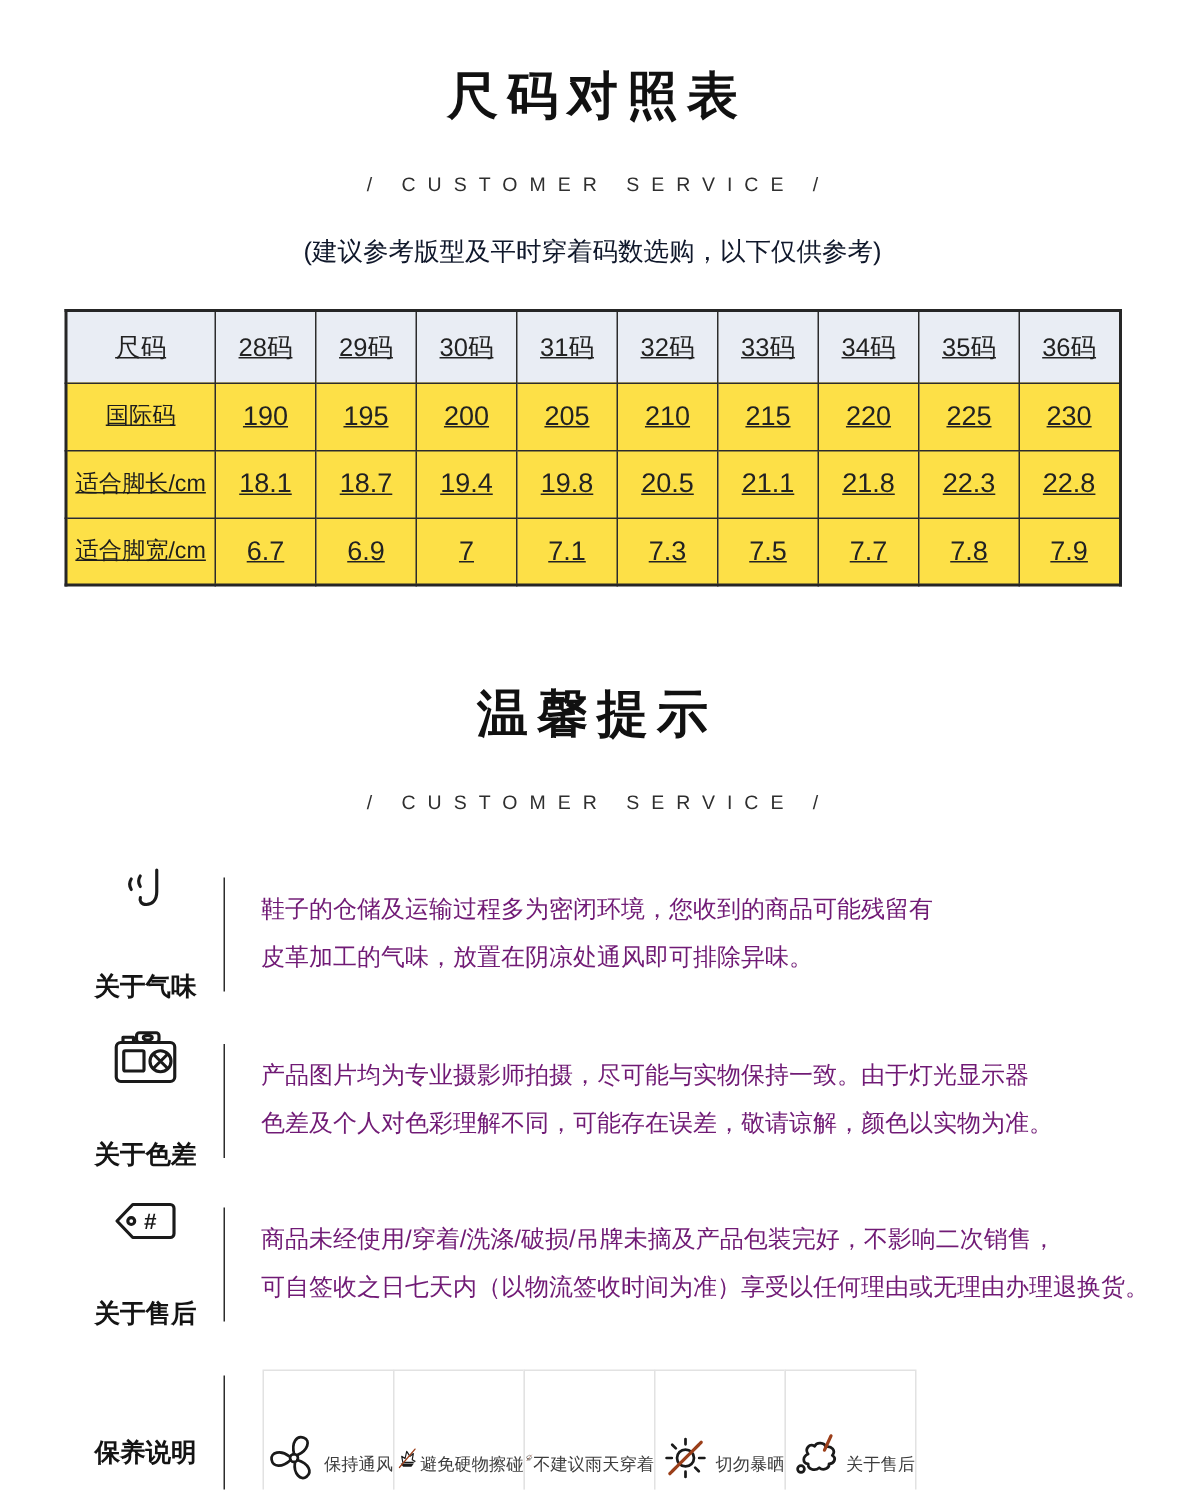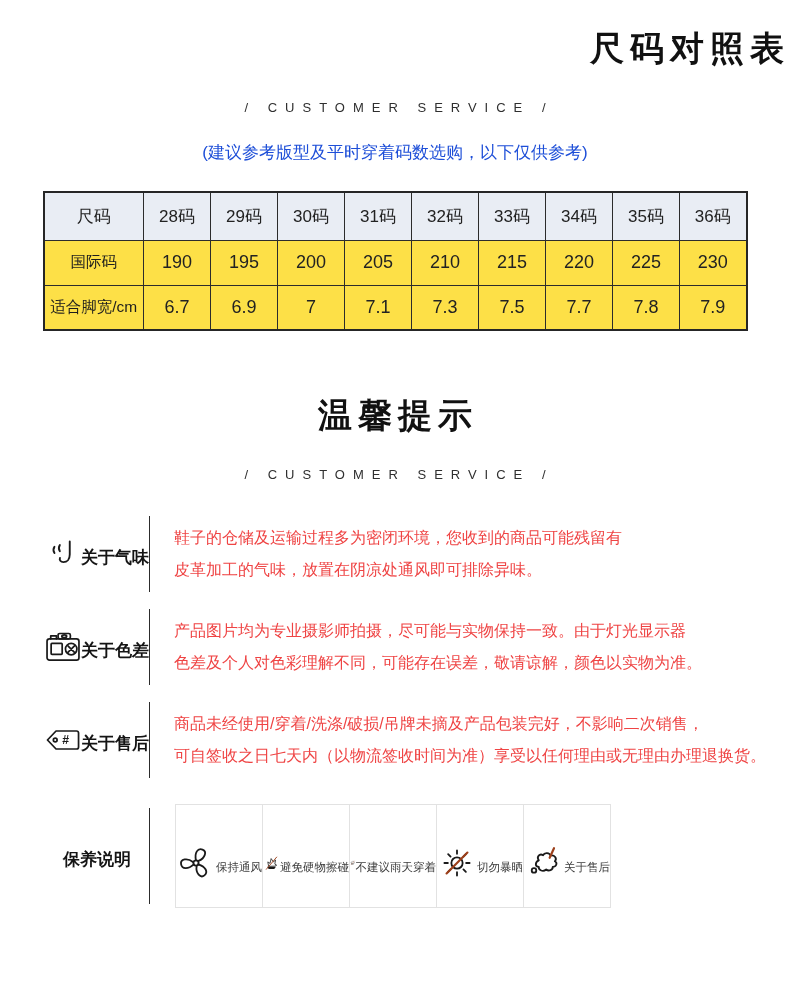--- a/index.html
+++ b/index.html
@@ -18,49 +18,50 @@
   }
   
   .sec-title{
     text-align:center;
     font-size:34px;
     font-weight:700;
     letter-spacing:6px;
     color:#111;
     padding-left:6px;
   }
-  .size-sec .sec-title{padding-top:26px;text-align:right;}
+  .size-sec .sec-title{padding-top:41px;}
   .tips-sec .sec-title{padding-top:0;margin-top:62px;}
   .service-line{
     text-align:center;
     font-size:13px;
     letter-spacing:8px;
     color:#2f2f2f;
     margin-top:28px;
     padding-left:8px;
   }
   .size-note{
     text-align:center;
     font-size:17px;
-    color:#1d4ed8;
+    color:#0f172a;
     margin-top:26px;
   }
   
   .size-table{
     border-collapse:collapse;
     margin:27px auto 0;
     border:2px solid #262626;
     table-layout:fixed;
   }
   .size-table th,.size-table td{
     border:1px solid #2c2c2c;
     text-align:center;
     vertical-align:middle;
     font-weight:400;
     color:#222;
+    text-decoration:underline;
   }
   .size-table th{
     background:var(--thbg);
     height:48px;
     font-size:17px;
     width:67px;
   }
   .size-table th.corner{width:100px;}
   .size-table td{
     height:45px;
@@ -71,43 +72,44 @@
   
   .tips-body{margin:34px 0 0 45px;}
   .tip-row{
     display:flex;
     align-items:center;
     margin-bottom:17px;
   }
   .tip-left{
     width:104px;
     display:flex;
-    flex-direction:row;
+    flex-direction:column;
     align-items:center;
     justify-content:center;
     flex:0 0 104px;
+    gap:27px;
   }
   .tip-label{
     font-size:17px;
     font-weight:700;
     color:#141414;
     margin-top:7px;
     white-space:nowrap;
   }
   .tip-divider{
     width:1px;
     background:#2c2c2c;
     height:76px;
     flex:0 0 1px;
   }
   .tip-text{
     margin-left:24px;
     font-size:16px;
     line-height:32px;
-    color:#ef4444;
+    color:#701a75;
   }
   .tip-row.care-row{margin-top:26px;}
   .care-row .tip-divider{height:96px;}
   .care-strip{
     display:flex;
     margin-left:25px;
   }
   .care-box{
     width:88px;
     height:104px;
@@ -164,20 +166,32 @@
           <td>195</td>
           <td>200</td>
           <td>205</td>
           <td>210</td>
           <td>215</td>
           <td>220</td>
           <td>225</td>
           <td>230</td>
         </tr>
         <tr>
+          <td class="rowlabel">适合脚长/cm</td>
+          <td>18.1</td>
+          <td>18.7</td>
+          <td>19.4</td>
+          <td>19.8</td>
+          <td>20.5</td>
+          <td>21.1</td>
+          <td>21.8</td>
+          <td>22.3</td>
+          <td>22.8</td>
+        </tr>
+        <tr>
           <td class="rowlabel">适合脚宽/cm</td>
           <td>6.7</td>
           <td>6.9</td>
           <td>7</td>
           <td>7.1</td>
           <td>7.3</td>
           <td>7.5</td>
           <td>7.7</td>
           <td>7.8</td>
           <td>7.9</td>

